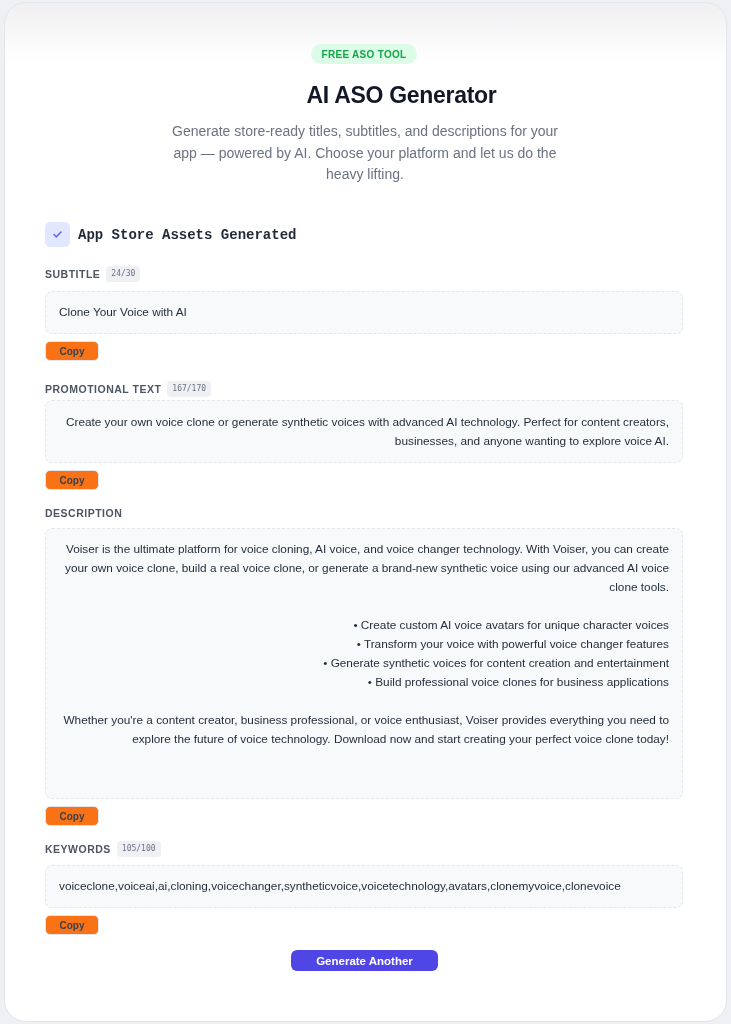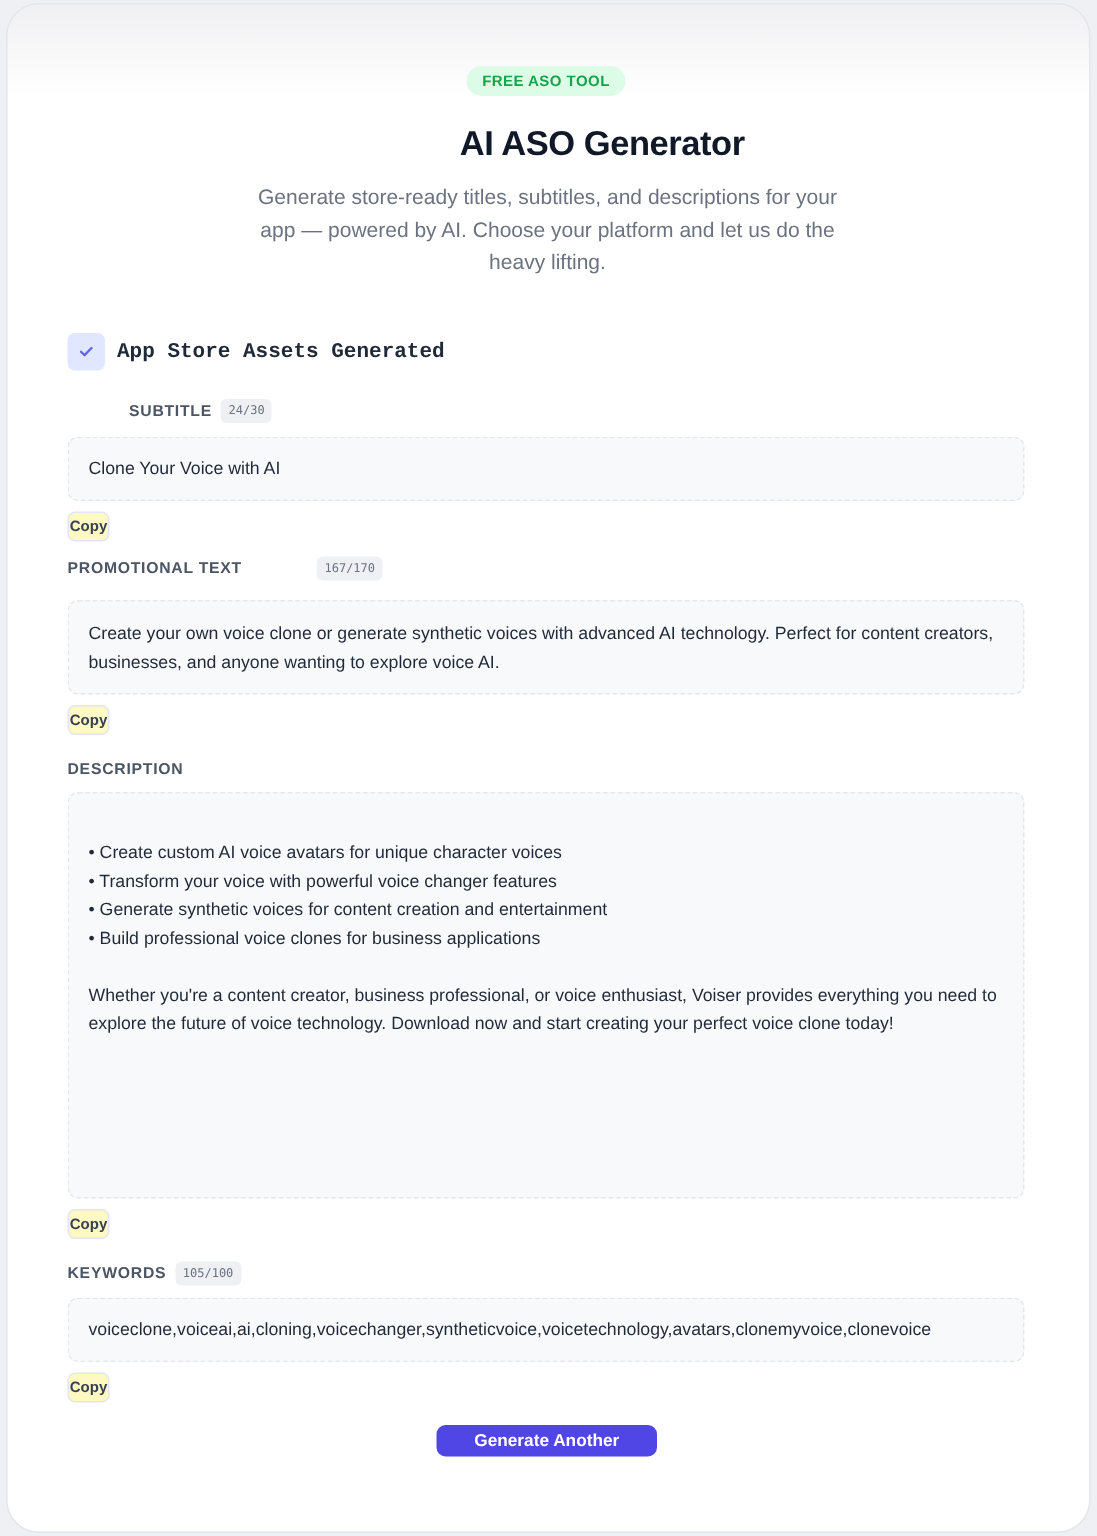--- a/index.html
+++ b/index.html
@@ -95,27 +95,27 @@
     position: absolute;
     left: 45px; width: 638px;
     background: #f8f9fb;
     border: 1px dashed #e3e6ec;
     border-radius: 7px;
     padding: 0 13px;
     font-size: 11.8px;
     color: #1f2937;
     line-height: 19px;
   }
-  .field-box p { white-space: normal; }
+  .field-box p { white-space: normal; text-align: right; }
   .field-box .gap { height: 19px; }
   .copy-btn {
     position: absolute;
     left: 45px;
-    width: 28px; height: 20px;
-    background: #fef9c3;
+    width: 54px; height: 20px;
+    background: #f97316;
     border: 1px solid #e3e6ec;
     border-radius: 5px;
     font-size: 10px;
     font-weight: 600;
     color: #374151;
     display: flex; align-items: center; justify-content: center;
     cursor: pointer;
   }
   .generate-btn {
     position: absolute;
@@ -143,42 +143,43 @@
 
 <div class="result-head">
   <div class="check-box">
     <svg width="9" height="7" viewBox="0 0 9 7">
         <path d="M1 3.5 L3.4 5.8 L8 1" stroke="#6366f1" stroke-width="1.6" fill="none" stroke-linecap="round" stroke-linejoin="round"></path>
       </svg>
   </div>
   <span class="result-title">App Store Assets Generated</span>
 </div>
 
-<div class="field-label-row" style="top:265px;margin-left:41px;">
+<div class="field-label-row" style="top:265px;">
   <span class="field-label">SUBTITLE</span>
   <span class="counter">24/30</span>
 </div>
 <div class="field-box" style="top:291px;height:43px;display:flex;align-items:center;">
   <p>Clone Your Voice with AI</p>
 </div>
 <button class="copy-btn" style="top:341px;">Copy</button>
 
-<div class="field-label-row" style="top:370px;gap:44px;">
+<div class="field-label-row" style="top:380px;">
   <span class="field-label">PROMOTIONAL TEXT</span>
   <span class="counter">167/170</span>
 </div>
 <div class="field-box" style="top:400px;height:63px;padding-top:12px;">
   <p>Create your own voice clone or generate synthetic voices with advanced AI technology. Perfect for content creators, businesses, and anyone wanting to explore voice AI.</p>
 </div>
 <button class="copy-btn" style="top:470px;">Copy</button>
 
 <div class="field-label-row" style="top:504px;">
   <span class="field-label">DESCRIPTION</span>
 </div>
 <div class="field-box" style="top:528px;height:271px;padding-top:11px;">
+  <p>Voiser is the ultimate platform for voice cloning, AI voice, and voice changer technology. With Voiser, you can create your own voice clone, build a real voice clone, or generate a brand-new synthetic voice using our advanced AI voice clone tools.</p>
   <div class="gap"></div>
   <p>• Create custom AI voice avatars for unique character voices</p>
   <p>• Transform your voice with powerful voice changer features</p>
   <p>• Generate synthetic voices for content creation and entertainment</p>
   <p>• Build professional voice clones for business applications</p>
   <div class="gap"></div>
   <p>Whether you're a content creator, business professional, or voice enthusiast, Voiser provides everything you need to explore the future of voice technology. Download now and start creating your perfect voice clone today!</p>
 </div>
 <button class="copy-btn" style="top:806px;">Copy</button>
 

